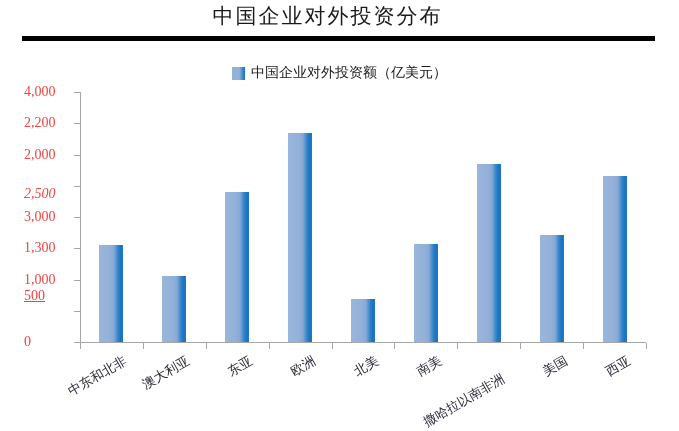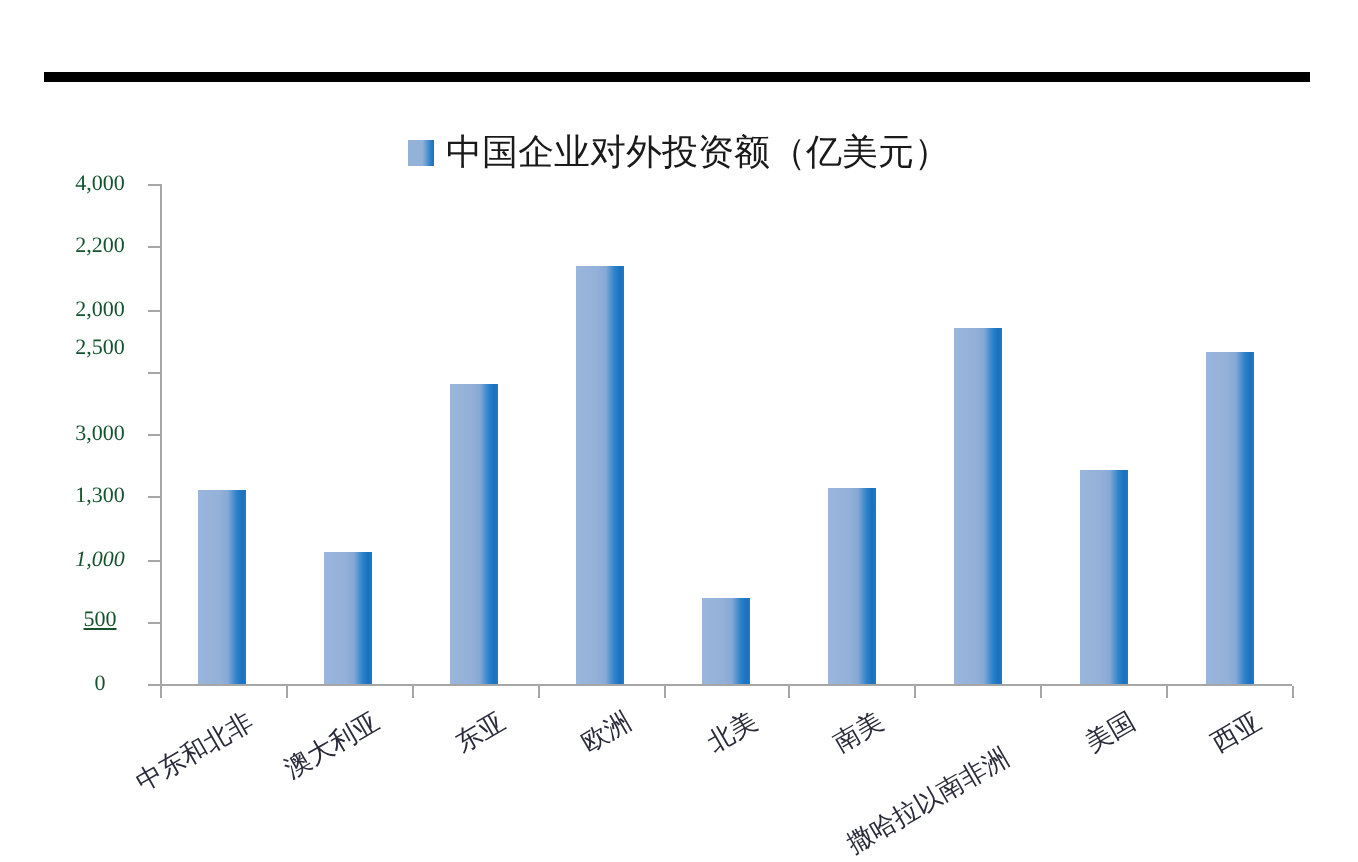--- a/index.html
+++ b/index.html
@@ -56,39 +56,39 @@
     align-items: center;
     gap: 6px;
   }
   #legend-swatch {
     width: 13px;
     height: 13px;
     background: linear-gradient(90deg, #93b2d8 0%, #93b2d8 55%, #2b7fc9 88%, #1c72c0 100%);
     display: inline-block;
   }
   #legend-label {
-    font-size: 18px;
+    font-size: 14px;
     color: #1a1a1a;
     white-space: nowrap;
   }
 
   
   #plot {
     position: absolute;
     left: 0; top: 0;
     width: 679px;
     height: 431px;
   }
   .y-tick-label {
     position: absolute;
     right: 0;
     width: 52px;
-    text-align: center;
-    font-size: 11px;
-    color: #14532d;
+    text-align: left;
+    font-size: 14px;
+    color: #ef4444;
     transform: translateY(-50%);
     white-space: nowrap;
   }
   #y-labels {
     position: absolute;
     left: 20px;
     top: 0;
     width: 56px;
     height: 431px;
   }
@@ -144,38 +144,39 @@
     white-space: nowrap;
     transform: rotate(-30deg);
     transform-origin: right top;
     text-align: right;
   }
 </style>
 </head>
 <body>
 
 <div id="header">
+  <div id="chart-title">中国企业对外投资分布</div>
   <div id="title-rule"></div>
 </div>
 
 <div id="legend">
   <div id="legend-item">
     <span id="legend-swatch"></span>
     <span id="legend-label">中国企业对外投资额（亿美元）</span>
   </div>
 </div>
 
 <div id="plot">
   <div id="y-labels">
       <div class="y-tick-label" style="top: 342px;">0</div>
-      <div class="y-tick-label" style="top: 310px; text-decoration: underline;">500</div>
-      <div class="y-tick-label" style="top: 279.5px; font-style: italic;">1,000</div>
+      <div class="y-tick-label" style="top: 296px; text-decoration: underline;">500</div>
+      <div class="y-tick-label" style="top: 279.5px;">1,000</div>
       <div class="y-tick-label" style="top: 248.25px;">1,300</div>
       <div class="y-tick-label" style="top: 217px;">3,000</div>
-      <div class="y-tick-label" style="top: 174px;">2,500</div>
+      <div class="y-tick-label" style="top: 194px; font-style: italic;">2,500</div>
       <div class="y-tick-label" style="top: 154.5px;">2,000</div>
       <div class="y-tick-label" style="top: 123.25px;">2,200</div>
       <div class="y-tick-label" style="top: 92px;">4,000</div>
     </div>
   <div id="y-axis-line"></div>
   <div id="x-axis-line"></div>
   <div id="bars-layer">
       <div class="bar" title="中东和北非: 1550" style="left: 99.4444px; top: 245.125px; height: 96.875px;"></div>
       <div class="bar" title="澳大利亚: 1050" style="left: 162.333px; top: 276.375px; height: 65.625px;"></div>
       <div class="bar" title="东亚: 2400" style="left: 225.222px; top: 192px; height: 150px;"></div>

